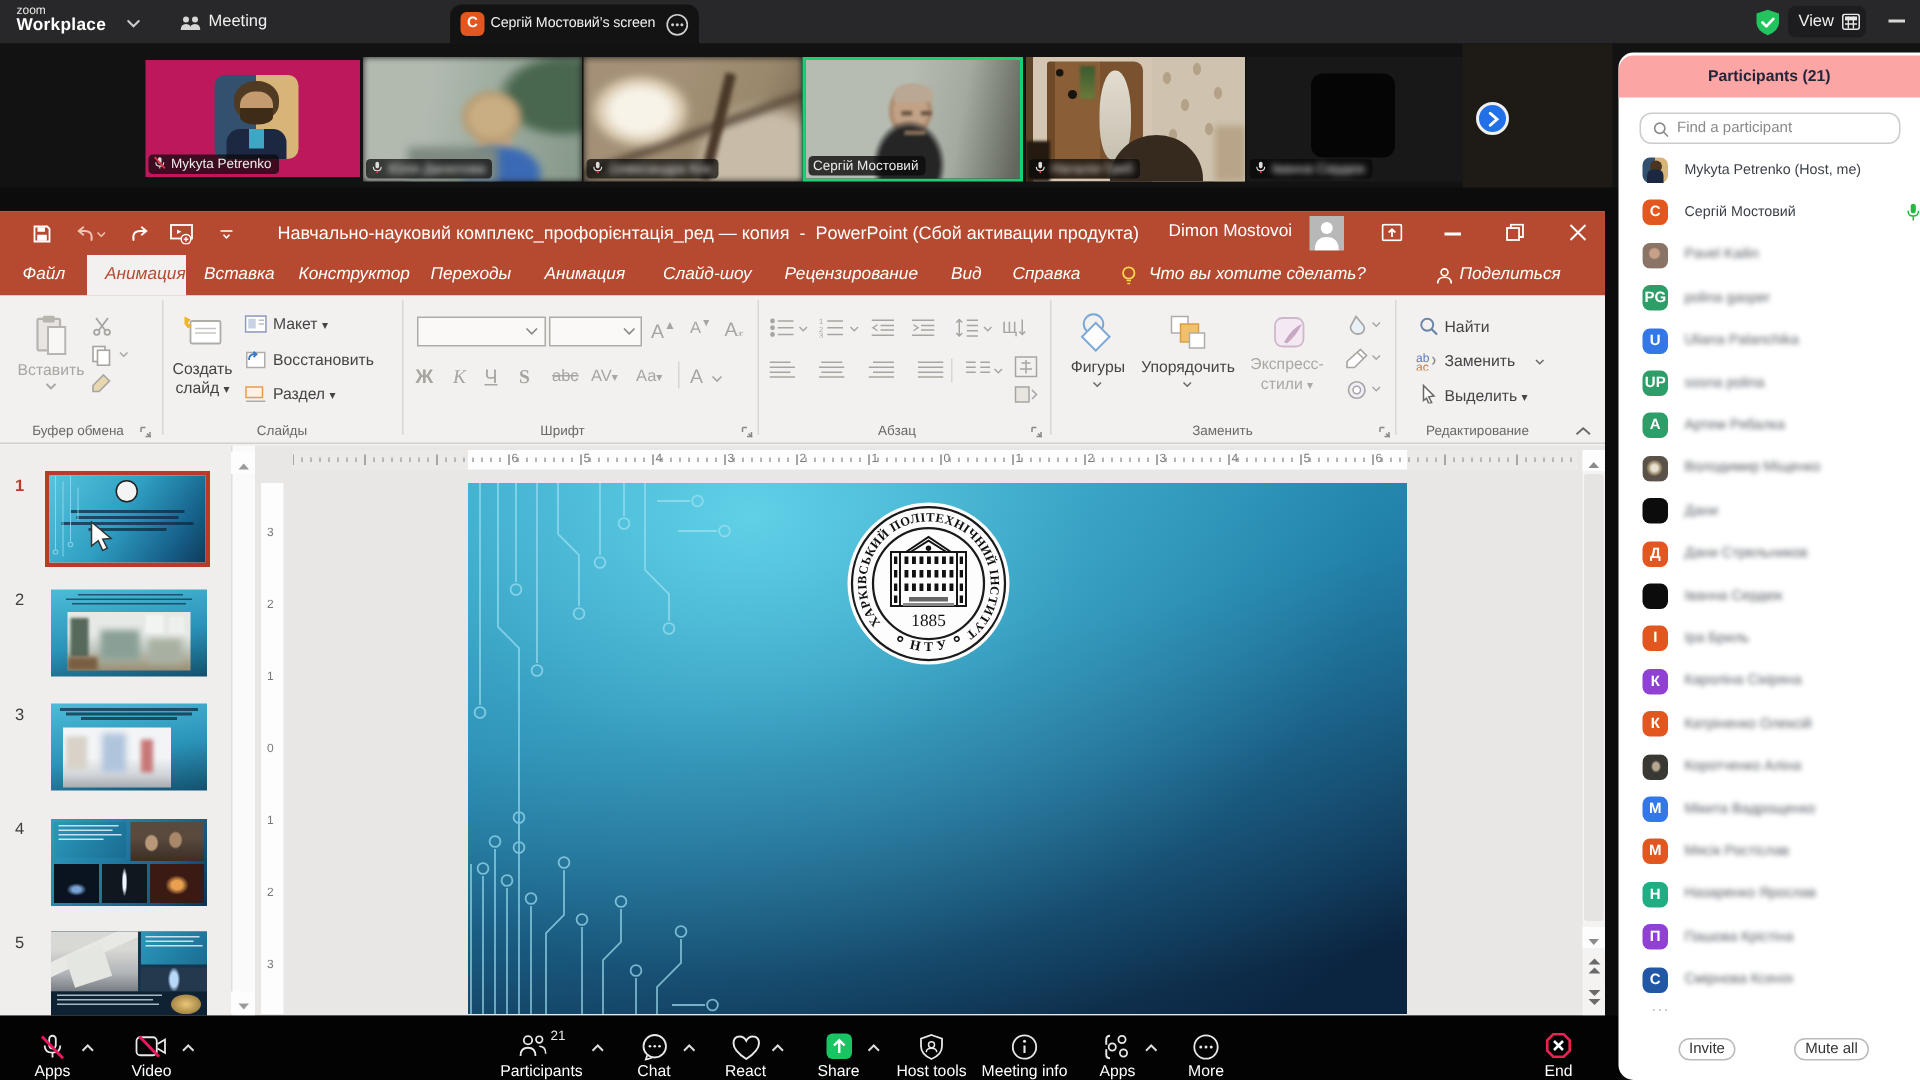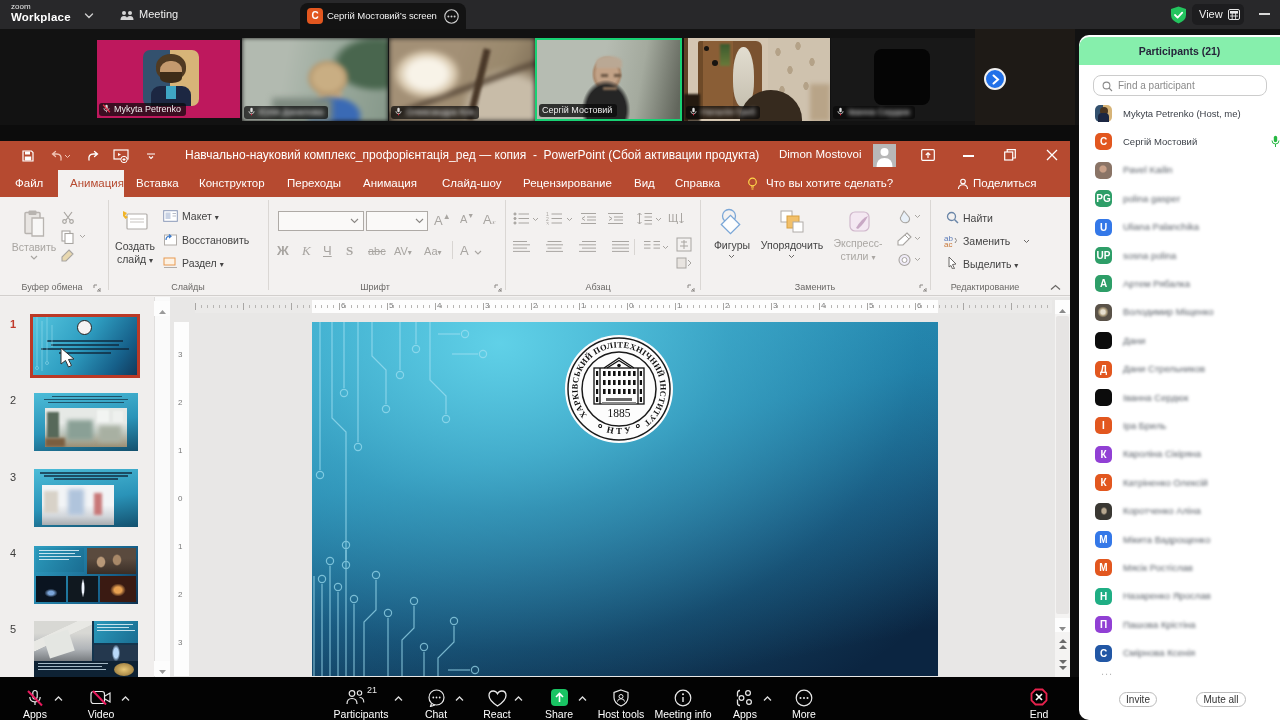--- a/index.html
+++ b/index.html
@@ -11,35 +11,35 @@
 #ztab { position:absolute; left:300px; top:3px; width:166px; height:26px; background:#131313; border-radius:8px 8px 0 0; }
 
 #strip { position:absolute; left:0; top:29px; width:1280px; height:96px; background:#121212; }
 .tile { position:absolute; top:8.5px; height:83px; width:146px; overflow:hidden; background:#1a1a1a; }
 .vlabel { position:absolute; left:2px; bottom:2px; height:13px; background:rgba(10,10,10,.72); border-radius:3px; color:#ececec; font-size:9px; line-height:13px; padding:0 5px 0 3px; white-space:nowrap; }
 .micred { display:inline-block; width:9px; height:9px; vertical-align:-1px; margin-right:3px; }
 
 #ppt { position:absolute; left:0; top:141px; width:1070px; height:536px; background:#f3f1f0; }
 #ptitle { position:absolute; left:0; top:0; width:1070px; height:29px; background:#b64a30; }
 #ptabs { position:absolute; left:0; top:29px; width:1070px; height:27px; background:#b64a30; }
-.ptab { position:absolute; top:0; height:27px; line-height:27px; color:#fff; font-size:11.5px; }
+.ptab { position:absolute; top:0; height:27px; line-height:27px; color:#fff; font-size:11.5px;font-style:italic; }
 #ribbon { position:absolute; left:0; top:56px; width:1070px; height:99px; background:#f3f1f0; border-bottom:1px solid #d2cfcd; }
 .gsep { position:absolute; top:3px; height:90px; width:1px; background:#dad7d4; }
 .glabel { position:absolute; top:85px; font-size:9px; color:#6a6866; width:120px; text-align:center; }
 .rtext { font-size:10.5px; color:#444; }
 #pbody { position:absolute; left:0; top:156px; width:1070px; height:380px; background:#e8e7e6; }
 #slidepanel { position:absolute; left:0; top:0; width:170px; height:380px; background:#f0eeed; }
 .tnum { position:absolute; left:10px; font-size:11px; color:#3e3d3c; }
 
 #toolbar { position:absolute; left:0; top:677px; width:1080px; height:43px; background:#030303; }
 .bbtn { position:absolute; top:0; text-align:center; color:#fff; font-size:10.5px; }
 .bbtn .lbl { position:absolute; top:31px; width:100%; text-align:center; }
 
 #panel { position:absolute; left:1079px; top:35px; width:201px; height:685px; background:#fff; border-radius:10px 0 0 10px; }
-#phead { position:absolute; left:0; top:2px; width:201px; height:28px; background:#86efac; border-radius:10px 0 0 0; text-align:center; font-size:10.5px; font-weight:bold; color:#25253a; line-height:28px; }
+#phead { position:absolute; left:0; top:2px; width:201px; height:28px; background:#fca5a5; border-radius:10px 0 0 0; text-align:center; font-size:10.5px; font-weight:bold; color:#25253a; line-height:28px; }
 #psearch { position:absolute; left:14px; top:40px; width:174px; height:21px; border:1px solid #ccc; border-radius:8px; background:#fff; color:#8a8a8a; font-size:10px; line-height:19px; padding-left:24px; }
 .prow { position:absolute; left:0; width:163px; height:28px;padding-left:12px; }
 .pav { position:absolute; left:16px; top:5px; width:17px; height:17px; border-radius:5px; color:#fff; font-size:10px; font-weight:bold; text-align:center; line-height:17px; }
 .pname { position:absolute; left:44px; top:7.5px; font-size:9.5px; color:#3a3f47; white-space:nowrap; }
 .blur { filter:blur(1.7px); color:#585e66; }
 .pbtn { position:absolute; top:657px; height:15px; border:1px solid #bbb; border-radius:8px; background:#fff; font-size:10px; color:#333; text-align:center; line-height:14px; }
 </style>
 </head>
 <body>
 <div id="topbar">

